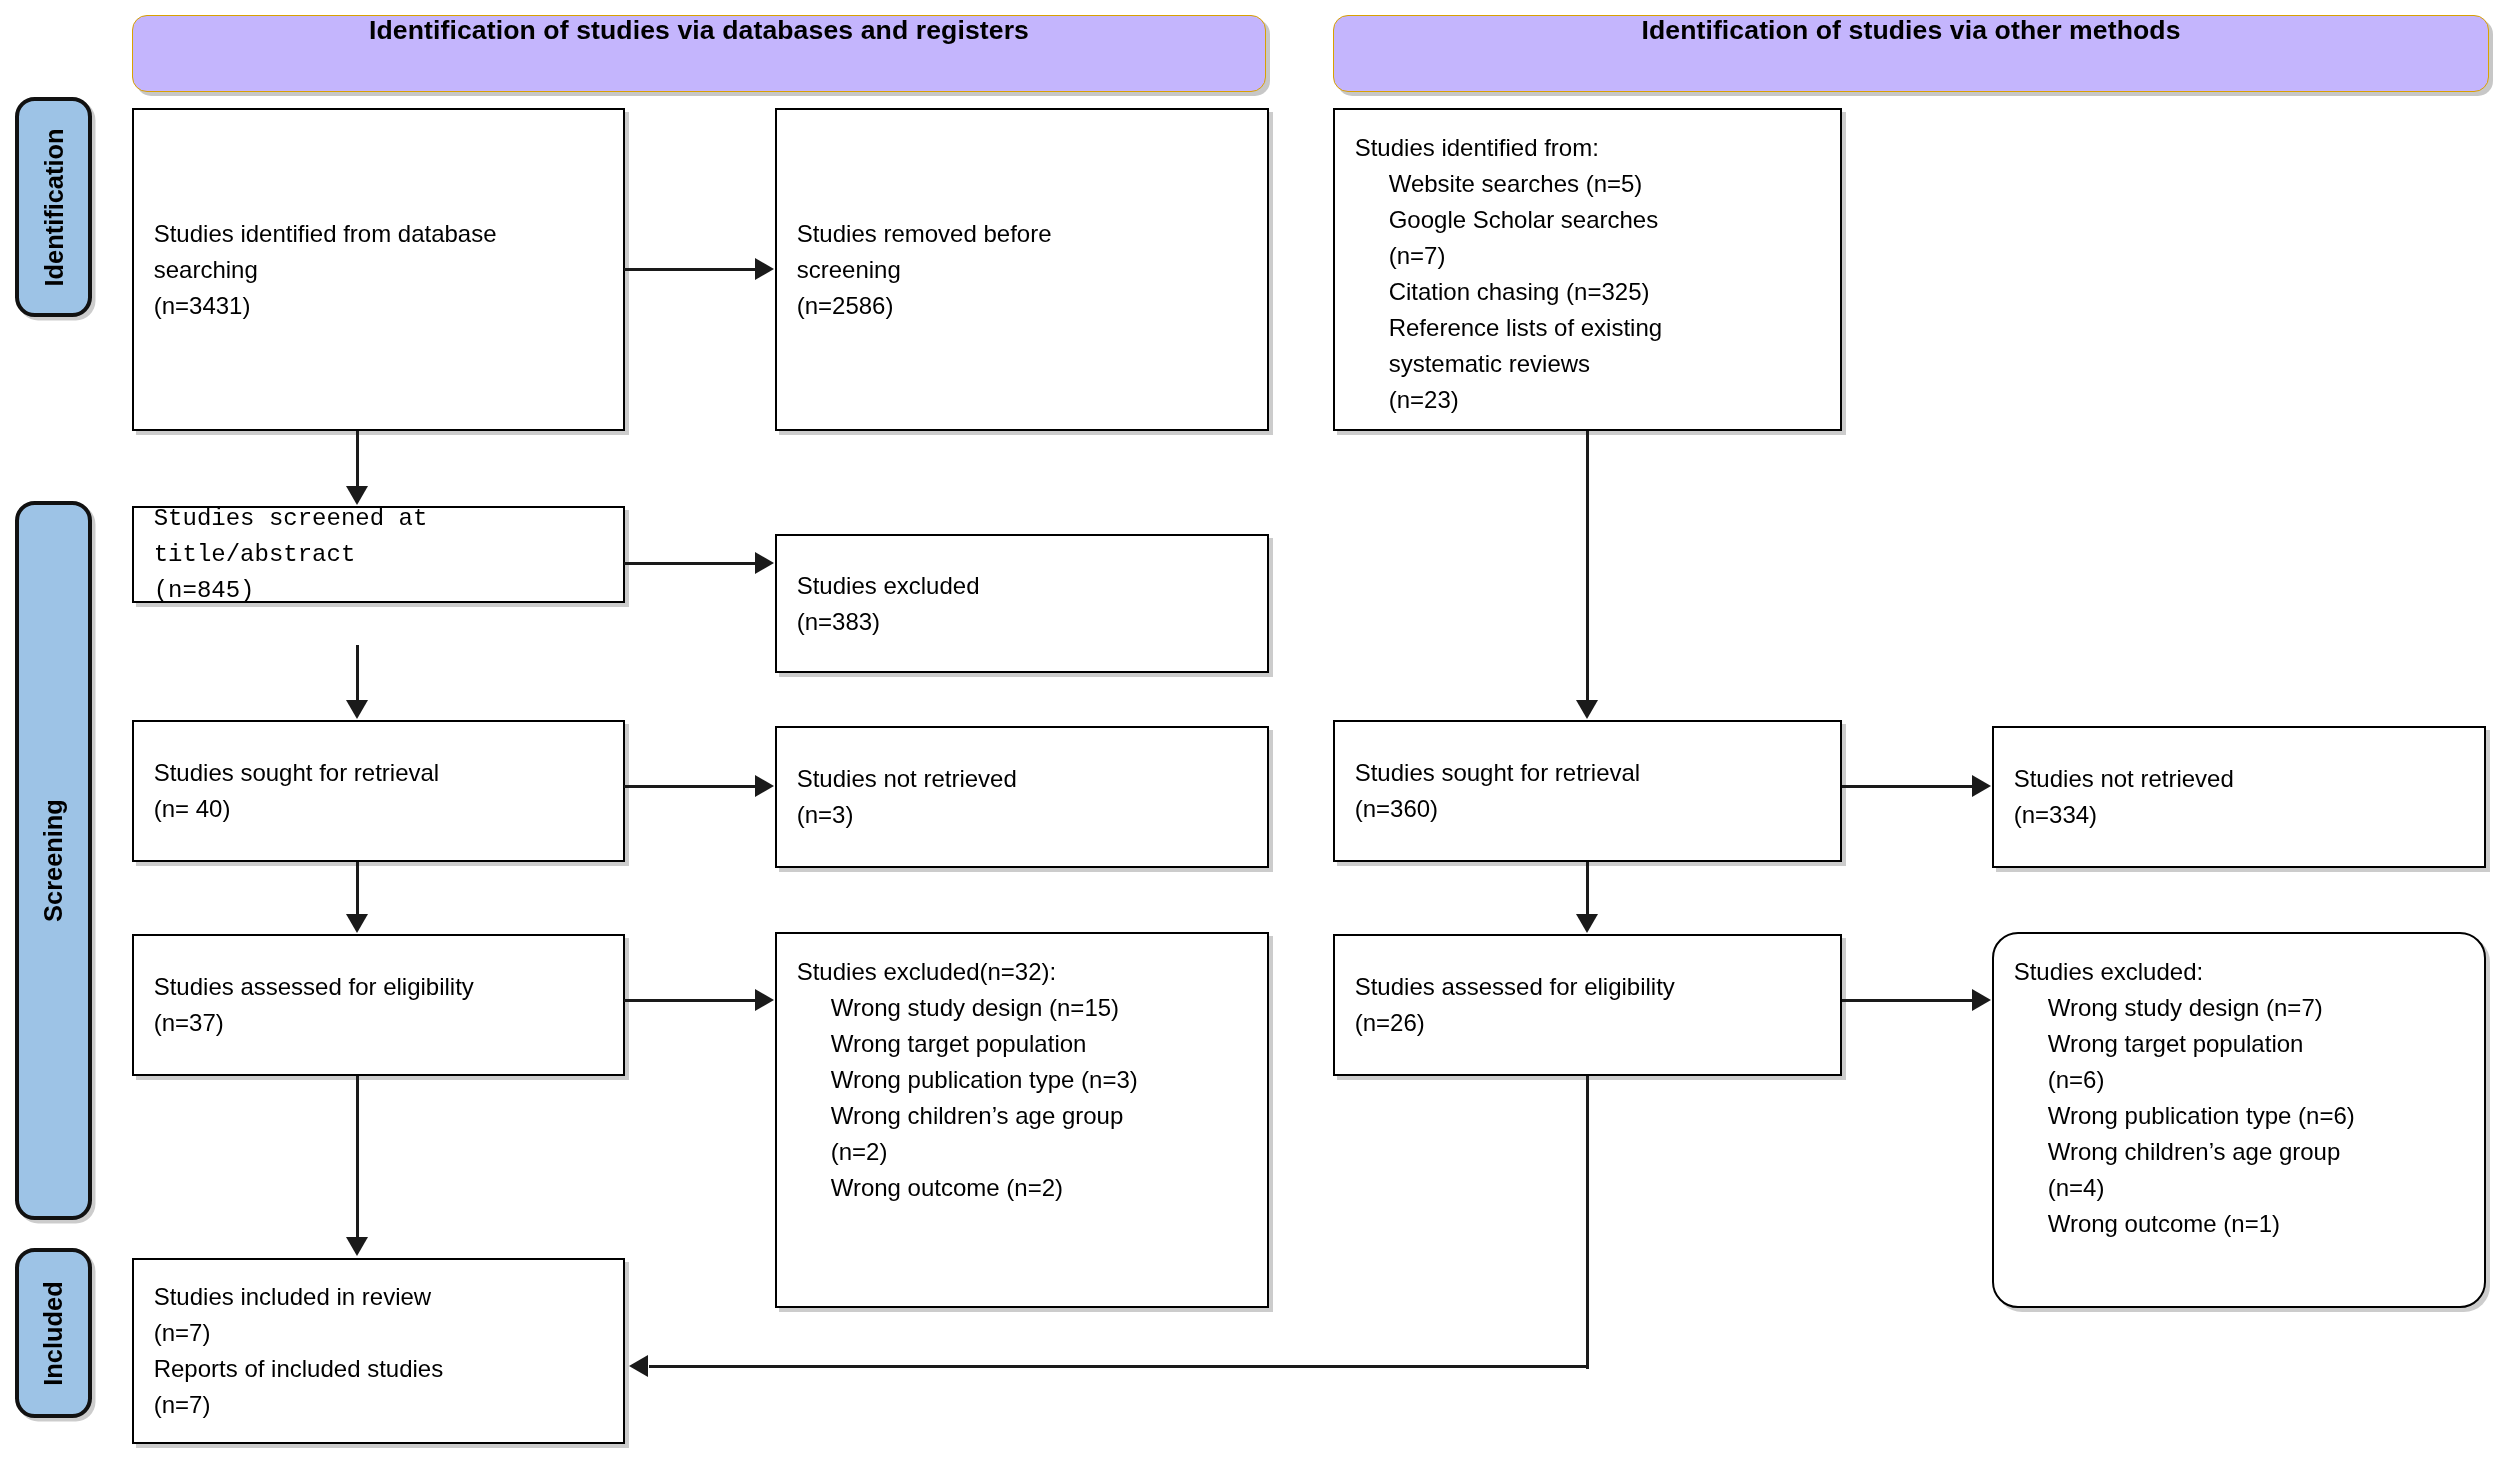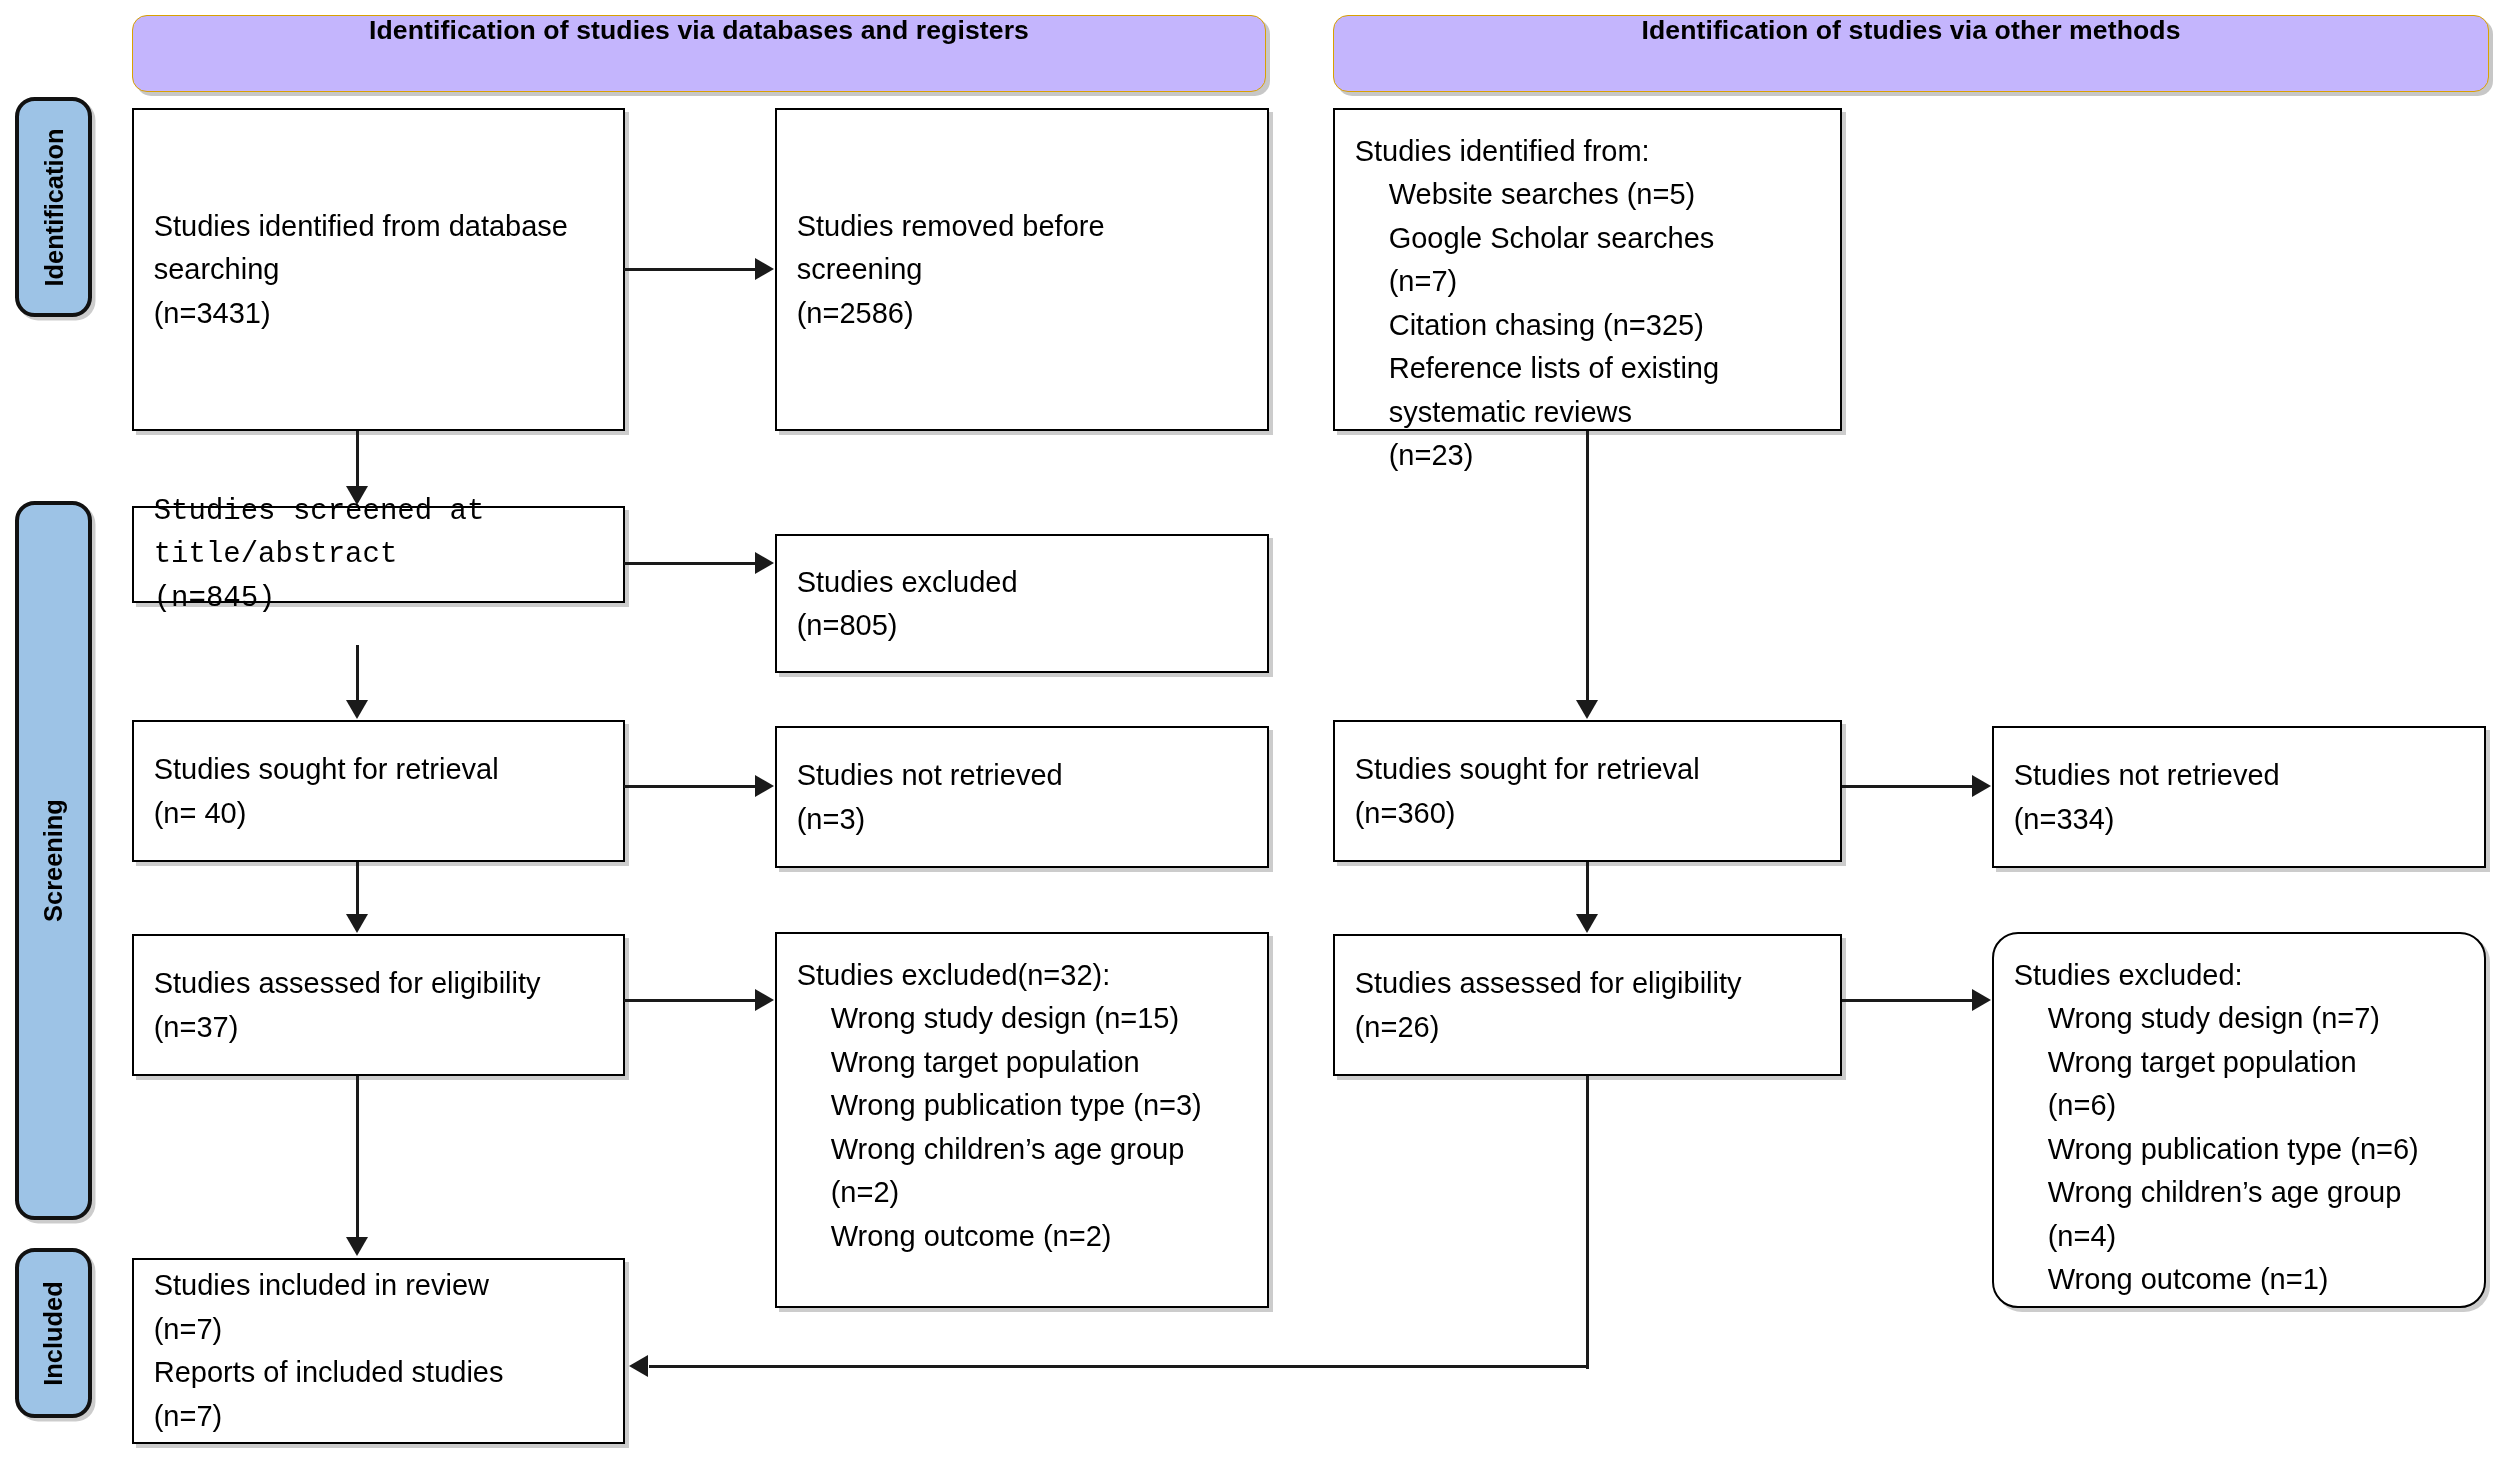--- a/index.html
+++ b/index.html
@@ -19,21 +19,21 @@
   .tab{position:absolute;background:#9DC3E6;border:4px solid #111;
        border-radius:19.7px;display:flex;align-items:center;justify-content:center;
        box-shadow:3.5px 3.5px 0 rgba(0,0,0,.20);}
   .tab span{font-size:25.4px;font-weight:bold;color:#000;white-space:nowrap;
             transform:rotate(-90deg);transform-origin:center center;}
 
   
   .box{position:absolute;background:#fff;border:2.9px solid #000;
        box-sizing:border-box;box-shadow:4px 4px 0 rgba(0,0,0,.20);}
   .box .txt{position:absolute;left:19.7px;right:10.4px;
-            font-size:29px;line-height:1.50;color:#000;}
+            font-size:24px;line-height:1.50;color:#000;}
   .box .txt.mid{top:50%;transform:translateY(-50%);}
   .box .txt.topp{top:19.7px;}
   .ind{display:block;padding-left:34px;}
 
   
   .ln{position:absolute;background:#1a1a1a;}
   .vl{width:2.9px;}
   .hl{height:2.9px;}
   .ar{position:absolute;width:0;height:0;}
   .ar-d{border-left:11px solid transparent;border-right:11px solid transparent;
@@ -90,21 +90,21 @@
   <div class="box" style="left:132px;top:506px;width:493px;height:97px;font-family:Liberation Mono, monospace;">
     <div class="txt mid">
       <span>Studies screened at title/abstract</span><br>
       <span>(n=845)</span>
     </div>
   </div>
 
   <div class="box" style="left:775px;top:506px;width:494px;height:139px;margin-top:28px;">
     <div class="txt mid">
       <span>Studies excluded</span><br>
-      <span>(n=805)</span>
+      <span>(n=383)</span>
     </div>
   </div>
 
   <div class="ln hl" style="left:624px;top:562px;width:131px;"></div>
   <div class="ar ar-r" style="left:755px;top:552px;"></div>
 
   <div class="ln vl" style="left:356px;top:645px;width:2.9px;height:56px;"></div>
   <div class="ar ar-d" style="left:346px;top:700px;"></div>
 
   <div class="box" style="left:132px;top:720px;width:493px;height:142px;">

